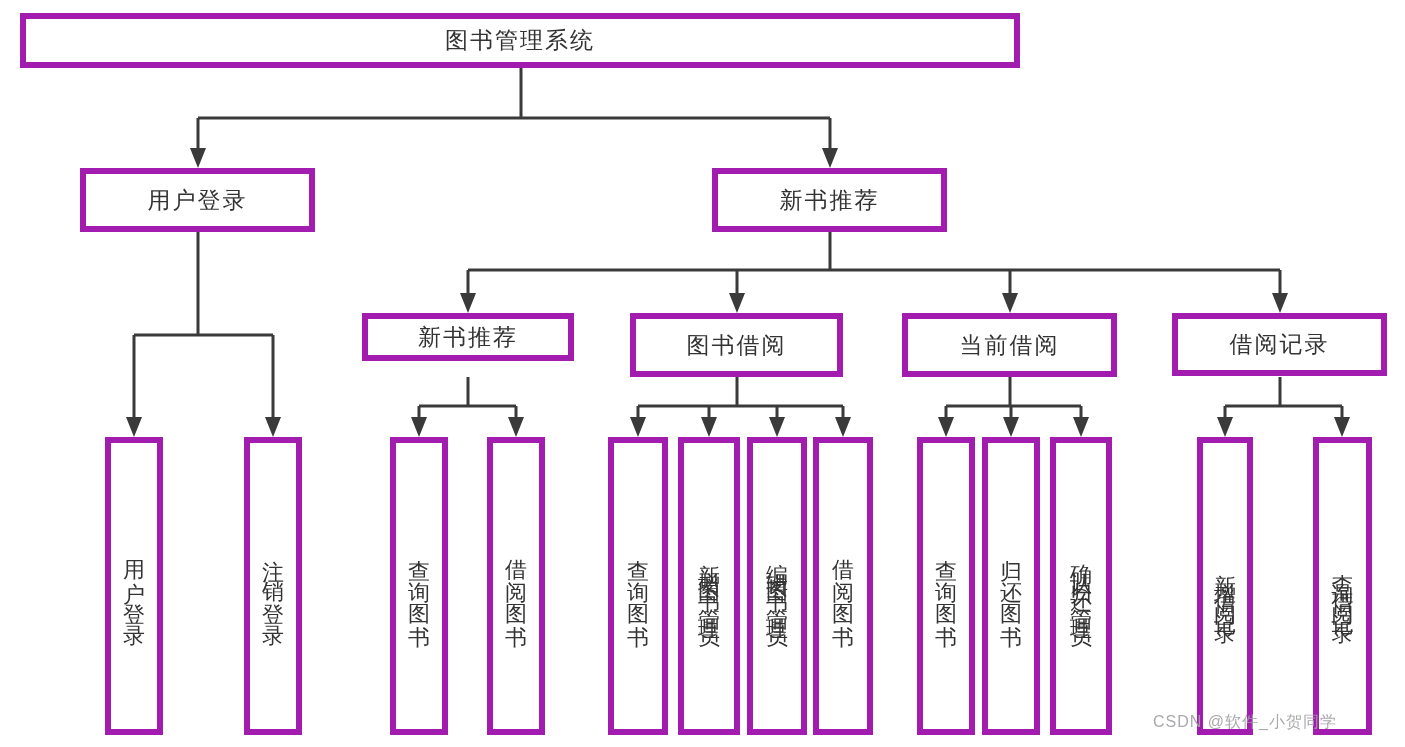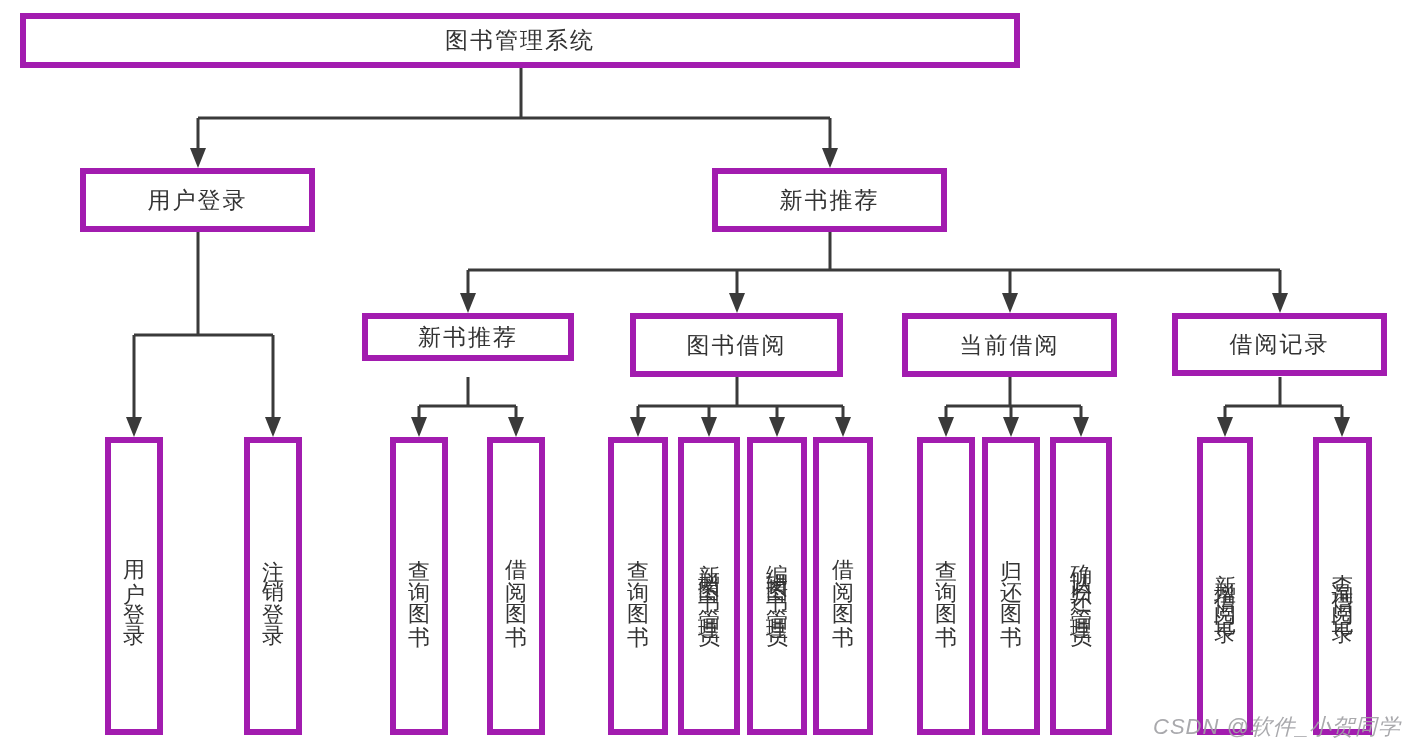--- a/index.html
+++ b/index.html
@@ -45,26 +45,25 @@
     line-height: 1.1;
     white-space: nowrap;
   }
   .vbox.long .vtext { letter-spacing: 9px; }
   .vbox.mid  .vtext { letter-spacing: 10px; }
   .watermark {
     position: absolute;
     left: 1153px;
     top: 712px;
     z-index: 5;
-    font-size: 22px;
+    font-size: 16px;
     color: #a2a2a6;
     opacity: 0.92;
     letter-spacing: 1px;
     white-space: nowrap;
-    font-style: italic;
   }
 </style>
 </head>
 <body>
 
 <div class="canvas">
 
   <svg class="connectors" width="1405" height="747" viewBox="0 0 1405 747" xmlns="http://www.w3.org/2000/svg">
     <path fill="none" stroke="#3a3a3a" stroke-width="3" d="
       M521 68 V118 M198 118 H830 M198 118 V152 M830 118 V152

